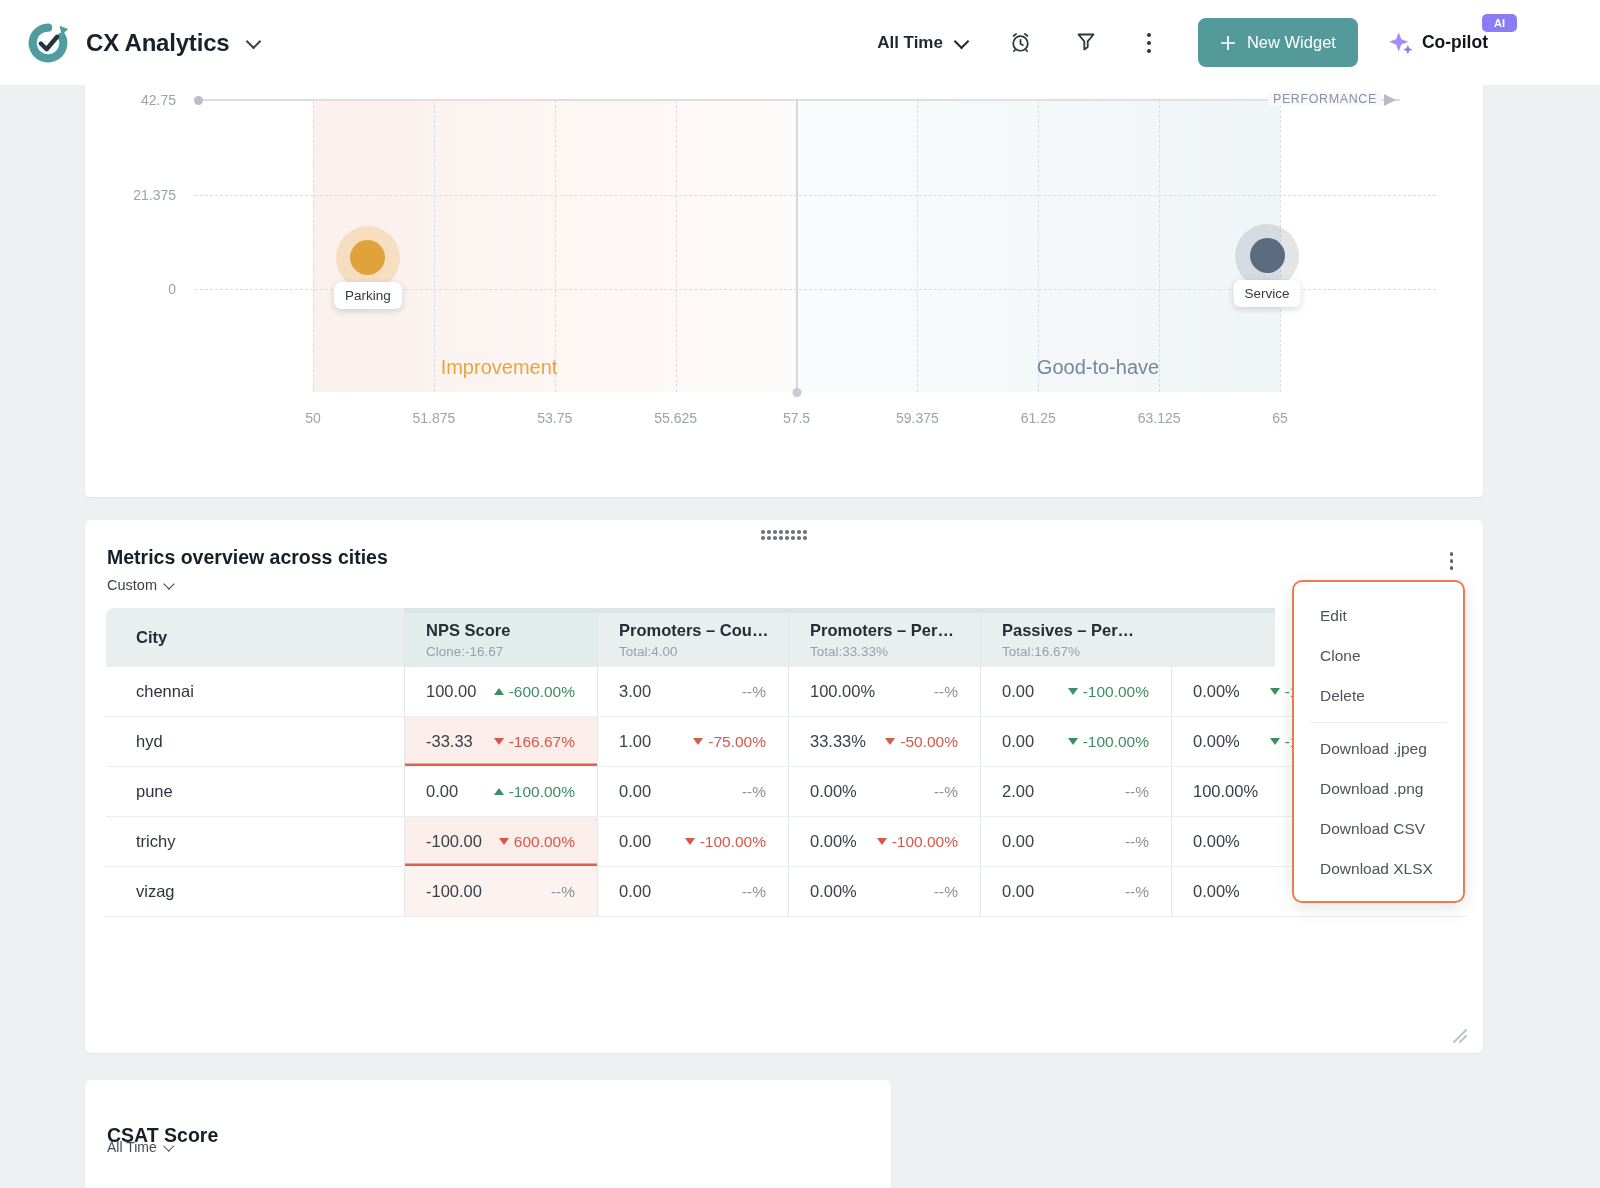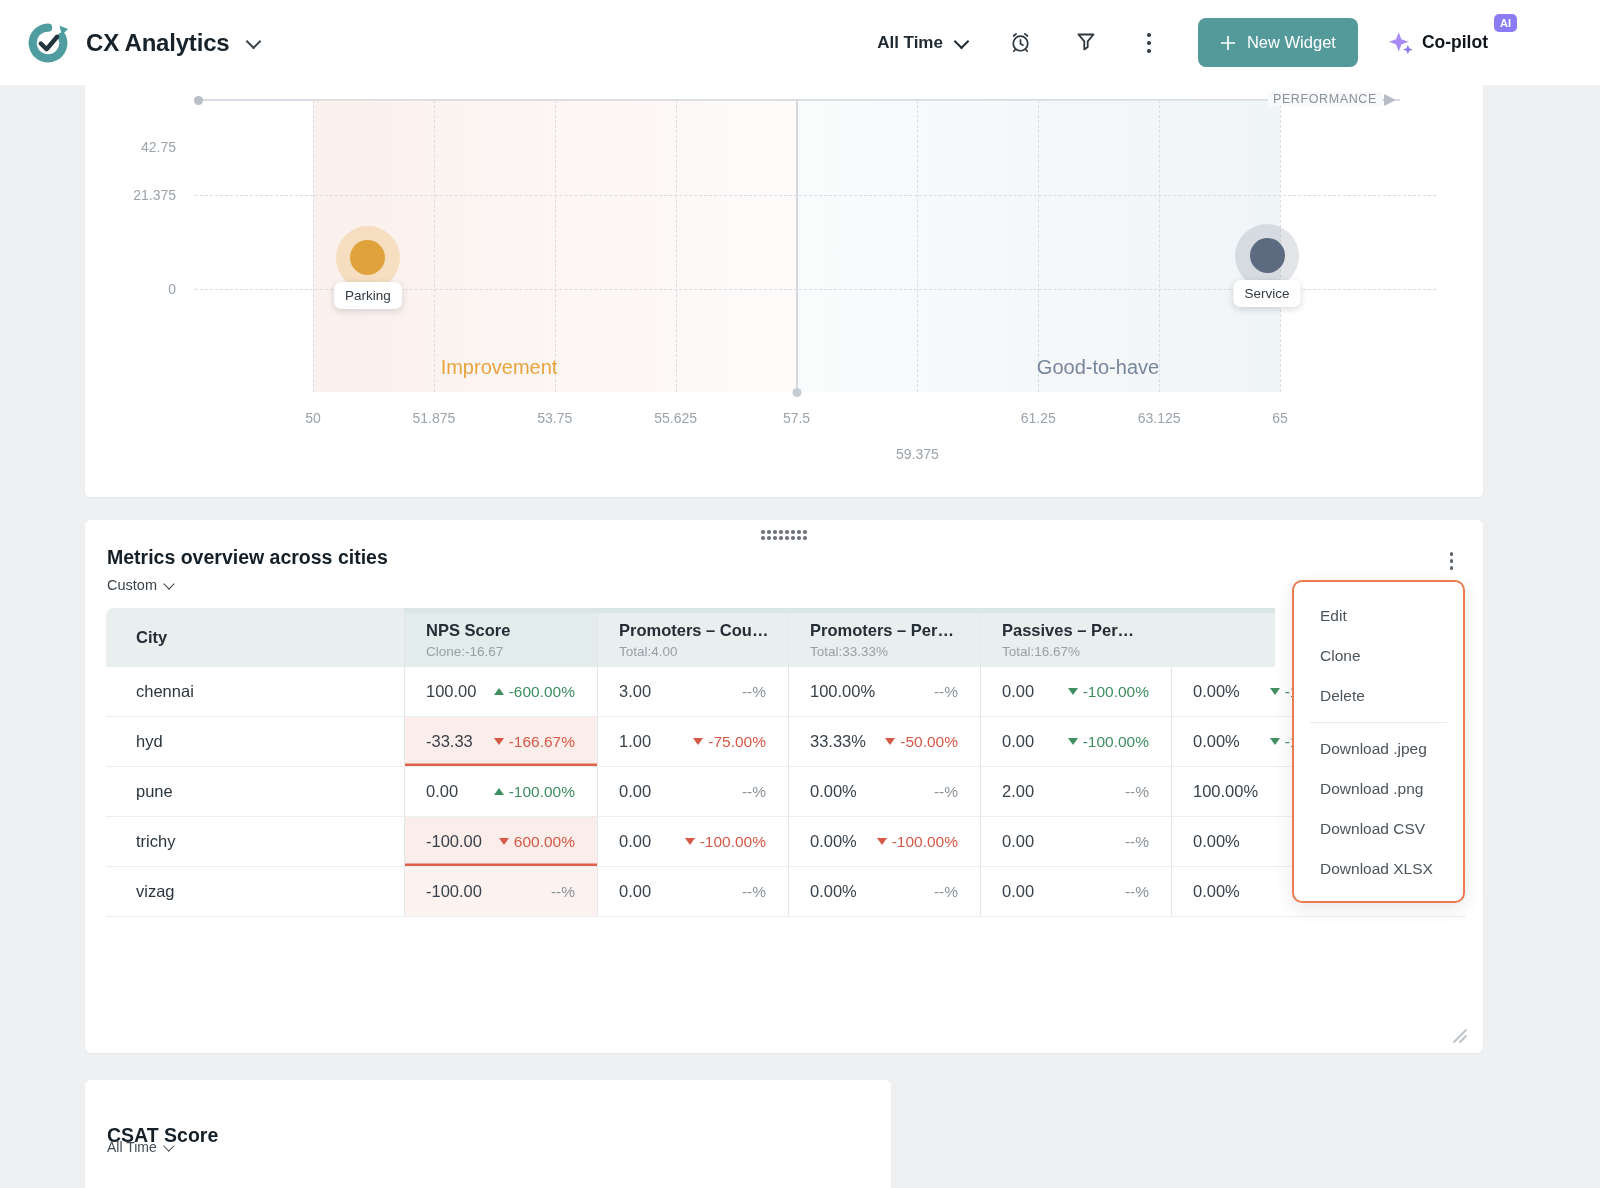--- a/index.html
+++ b/index.html
@@ -20,21 +20,21 @@
   .icon-btn{display:flex;align-items:center;cursor:pointer;}
   .sp-42{width:42px;}.sp-44{width:44px;}.sp-48{width:48px;}.sp-30{width:30px;}
   .kebab{display:flex;flex-direction:column;gap:4px;padding:3px;}
   .kebab i{width:4px;height:4px;border-radius:50%;background:#2E363D;}
   .new-widget-btn{display:flex;align-items:center;gap:11px;background:#549A9B;color:#fff;
                   font-family:"Liberation Sans",sans-serif;font-size:16.5px;font-weight:500;
                   height:49px;padding:0 22px;border:none;border-radius:8px;cursor:pointer;}
   .copilot{position:relative;display:flex;align-items:center;gap:8px;font-size:17.5px;
            font-weight:700;color:#10161C;cursor:pointer;}
   .ai-badge{position:absolute;top:-17px;right:-29px;background:#8B7CF6;color:#fff;
-            font-size:11px;font-weight:700;padding:3px 6px;border-radius:5px;}
+            font-size:11px;font-weight:700;padding:3px 12px;border-radius:5px;}
 
   
   .card{position:absolute;background:#fff;box-shadow:0 1px 2px rgba(25,35,45,0.05);}
   .chart-card{left:85px;top:85px;width:1398px;height:412px;border-radius:0 0 5px 5px;}
   .table-card{left:85px;top:520px;width:1398px;height:533px;border-radius:6px;}
   .csat-card{left:85px;top:1080px;width:806px;height:120px;border-radius:6px 6px 0 0;}
 
   
   .plot{position:absolute;left:228px;top:15px;width:967px;height:292px;}
   .q-left{position:absolute;left:0;top:0;width:50%;height:100%;
@@ -182,21 +182,21 @@
           </svg>
         </span>
         <span>Co-pilot</span>
         <span class="ai-badge">AI</span>
       </span>
     </div>
   </header>
 
   <section class="card chart-card">
     <div class="yticks" id="yTicks">
-        <span class="ytick" style="top: 7px; margin-top: 47px;">42.75</span>
+        <span class="ytick" style="top: 7px;">42.75</span>
         <span class="ytick" style="top: 101.667px;">21.375</span>
         <span class="ytick" style="top: 196.333px;">0</span>
       </div>
     <div class="topline">
         <span class="enddot"></span>
       </div>
     <div class="plot" id="plot">
       <div class="q-left"></div>
       <div class="q-right"></div>
     <div class="vline" style="left: 0%;"></div>
@@ -221,21 +221,21 @@
         <div class="plabel" style="left: 954.107px; top: 179.674px;">Service</div>
       </div>
     <span class="perf-label">PERFORMANCE</span>
     <span class="perf-arrow"></span>
     <div class="xticks" id="xTicks">
         <span class="xtick" style="left: 0%;">50</span>
         <span class="xtick" style="left: 12.5%;">51.875</span>
         <span class="xtick" style="left: 25%;">53.75</span>
         <span class="xtick" style="left: 37.5%;">55.625</span>
         <span class="xtick" style="left: 50%;">57.5</span>
-        <span class="xtick" style="left: 62.5%; margin-top: 36px;">59.375</span>
+        <span class="xtick" style="left: 62.5%;">59.375</span>
         <span class="xtick" style="left: 75%;">61.25</span>
         <span class="xtick" style="left: 87.5%;">63.125</span>
         <span class="xtick" style="left: 100%;">65</span>
       </div>
   </section>
 
   <section class="card table-card">
     <div class="drag-dots" id="dragDots">
         <i></i>
         <i></i>

